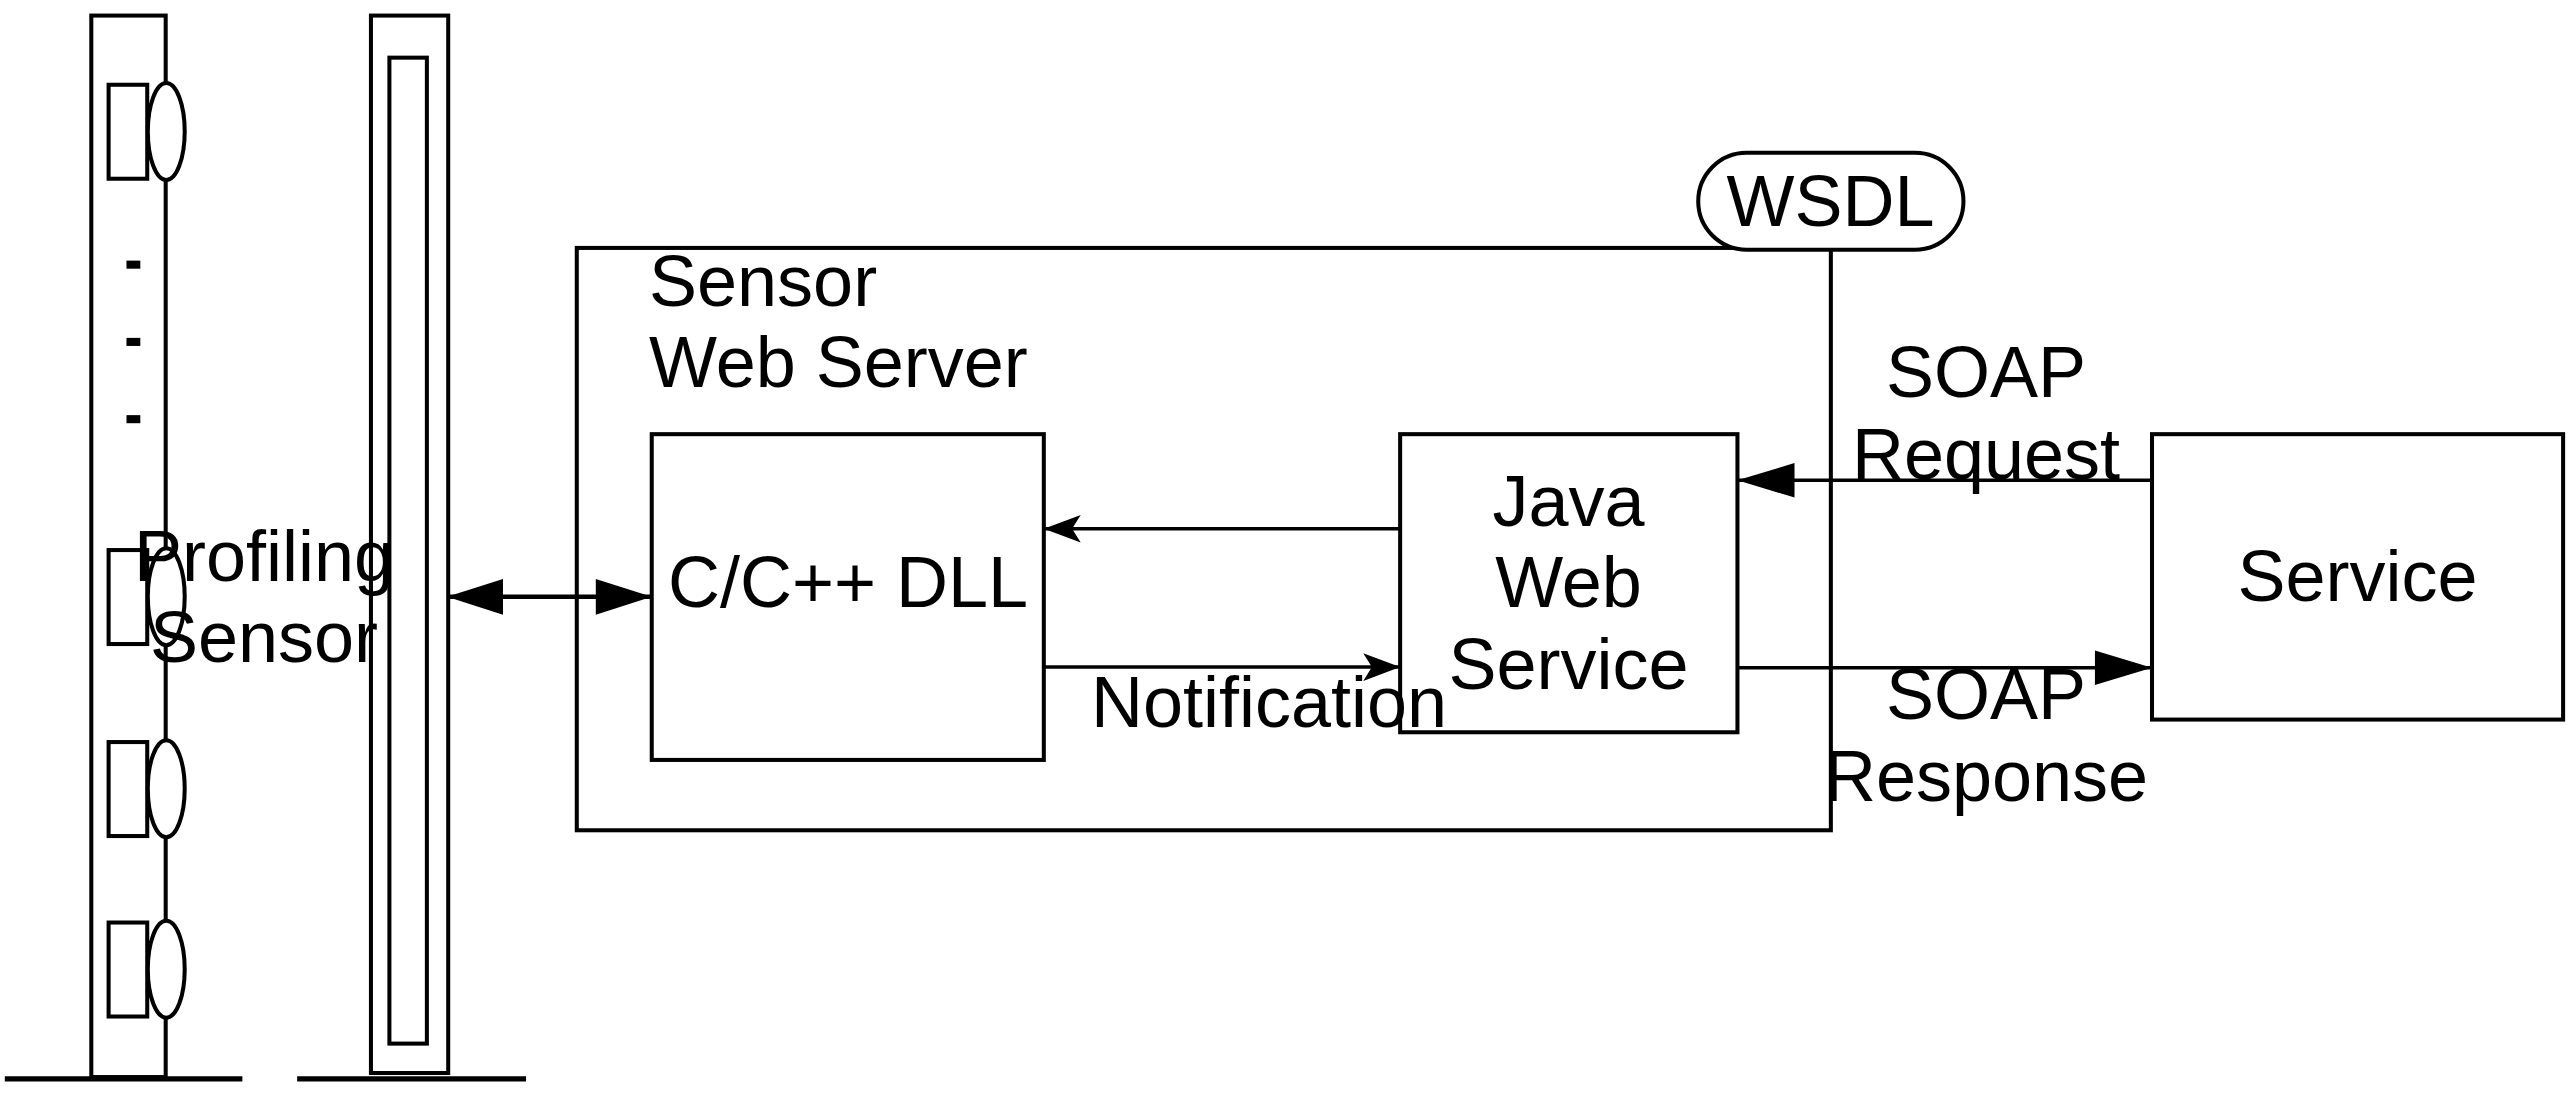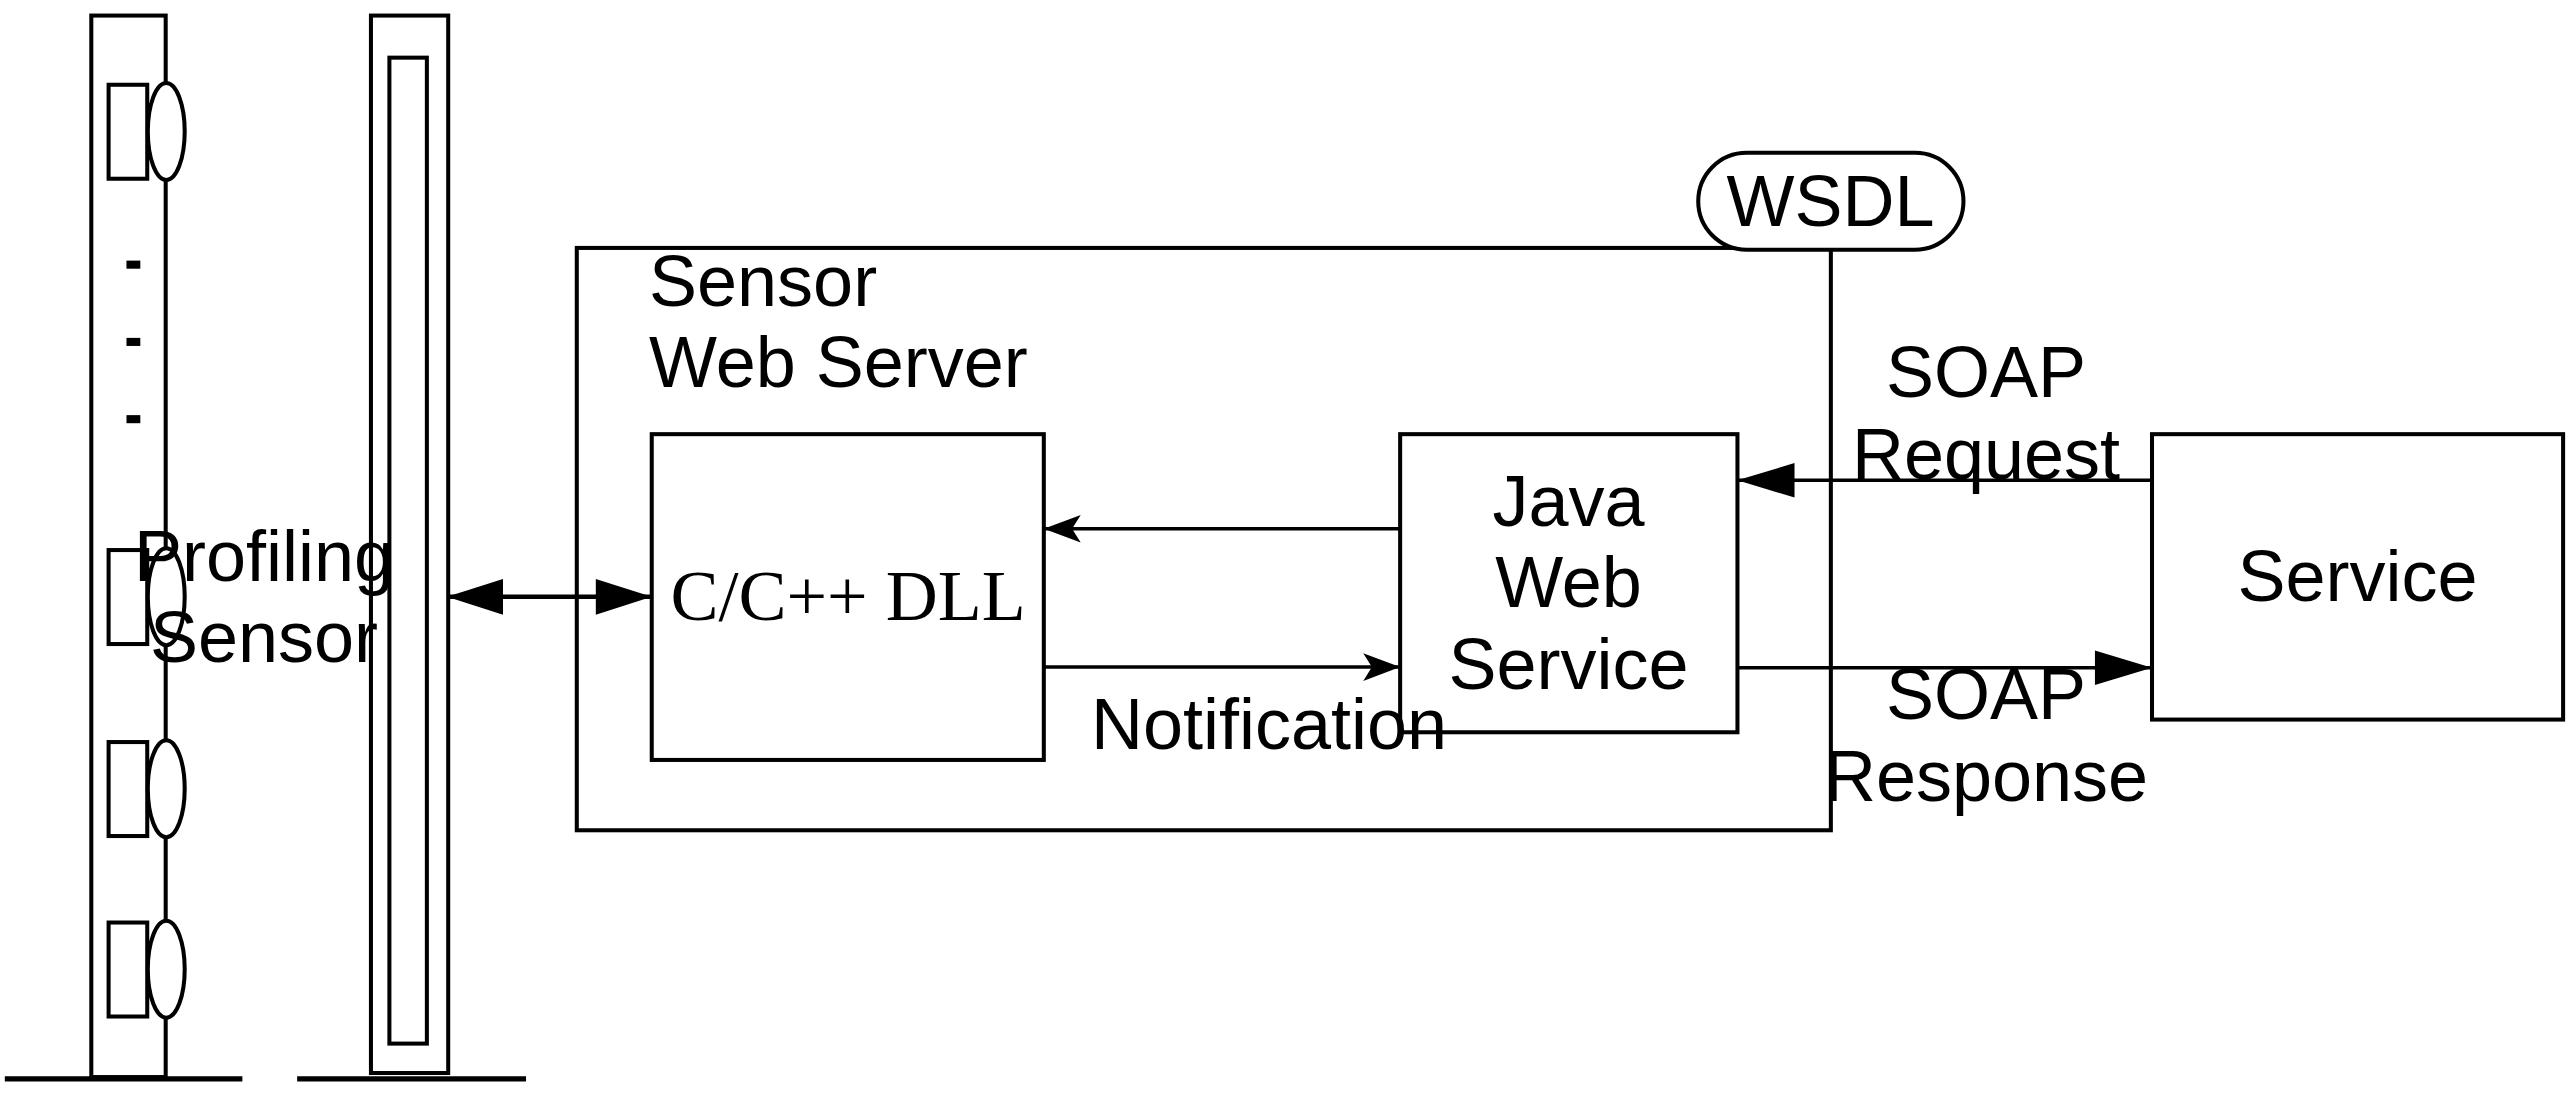--- a/index.html
+++ b/index.html
@@ -80,31 +80,31 @@
     <line x1="3013" y1="1158" x2="3732" y2="1158" stroke="#000000" stroke-width="6"></line>
     <polygon points="3732,1158 3633,1128 3633,1188" fill="#000000"></polygon>
   </svg>
 
   <div class="lbl" style="left:120px; top:528px; width:288px; height:138px;">Profiling
 Sensor</div>
 
   <div class="lbl left" style="left:649px; top:254px; width:404px; height:136px;">Sensor
 Web Server</div>
 
-  <div class="lbl" style="left:652px; top:434px; width:392px; height:326px;font-family:Liberation Serif, serif;">C/C++ DLL</div>
+  <div class="lbl" style="left:652px; top:420px; width:392px; height:326px;">C/C++ DLL</div>
 
   <div class="lbl" style="left:1400px; top:434px; width:337px; height:298px;text-align:center;">Java
 Web Service</div>
 
   <div class="lbl" style="left:1698px; top:153px; width:265px; height:97px;">WSDL</div>
 
   <div class="lbl" style="left:2152px; top:434px; width:411px; height:285px;">Service</div>
 
 
-  <div class="lbl" style="left:1096px; top:693px; width:346px; height:63px;">Notification</div>
+  <div class="lbl" style="left:1096px; top:671px; width:346px; height:63px;">Notification</div>
 
   <div class="lbl" style="left:1842px; top:348px; width:288px; height:131px;">SOAP
 Request</div>
 
   <div class="lbl" style="left:1842px; top:670px; width:288px; height:131px;">SOAP
 Response</div>
 
 </div>
 
 

